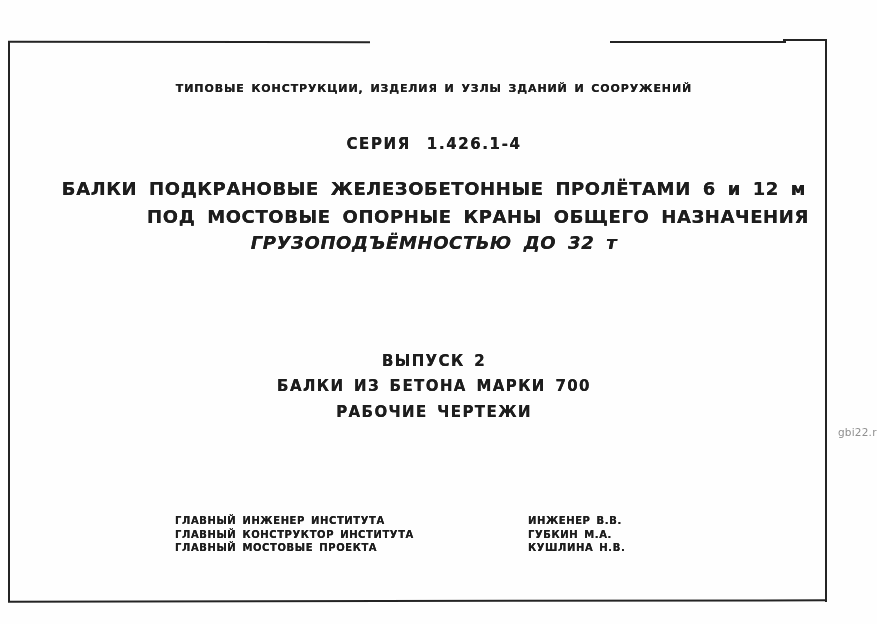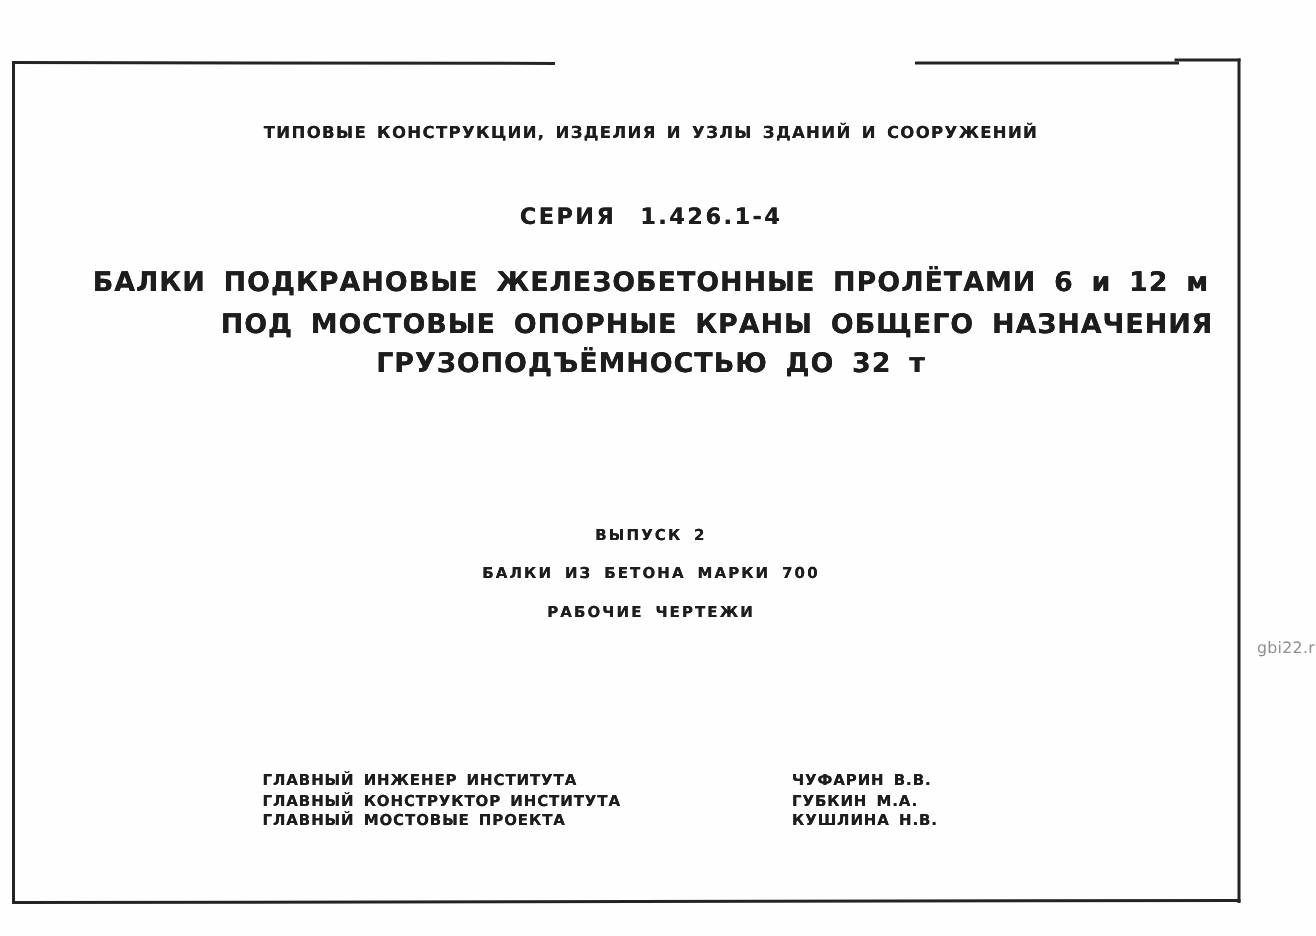--- a/index.html
+++ b/index.html
@@ -35,22 +35,22 @@
     font-weight: bold;
     text-shadow: 0 0 0.4px currentColor;
     margin-left: 16px;
   }
   .header-line { top: 82px;  font-size: 11px;   letter-spacing: 0.9px; word-spacing: 2px; }
   .series-line { top: 135px; font-size: 15px; letter-spacing: 1.6px; }
   .series-num  { margin-left: 16px; }
   .title       { font-size: 18px; letter-spacing: 0.6px; word-spacing: 5px; }
   .t1 { top: 178px; }
   .t2 { top: 206px; padding-left: 44px; }
-  .t3 { top: 232px; }
-  .mid         { font-size: 10px; letter-spacing: 1.4px; word-spacing: 3px; }
+  .t3 { top: 232px; font-style: italic; }
+  .mid         { font-size: 15px; letter-spacing: 1.4px; word-spacing: 3px; }
   .m1 { top: 352px; }
   .m2 { top: 377px; }
   .m3 { top: 403px; }
 
   
   .small-block {
     position: absolute;
     font-size: 10px;
     font-weight: bold;
     line-height: 13.6px;
@@ -100,20 +100,20 @@
   <div class="center mid m3">РАБОЧИЕ ЧЕРТЕЖИ</div>
 
 
   <div class="small-block roles">
     <div>ГЛАВНЫЙ ИНЖЕНЕР ИНСТИТУТА</div>
     <div>ГЛАВНЫЙ КОНСТРУКТОР ИНСТИТУТА</div>
     <div>ГЛАВНЫЙ МОСТОВЫЕ ПРОЕКТА</div>
   </div>
 
   <div class="small-block names">
-    <div>ЧУФАРИН В.В.</div>
+    <div>ИНЖЕНЕР В.В.</div>
     <div>ГУБКИН М.А.</div>
     <div>КУШЛИНА Н.В.</div>
   </div>
 
   <div class="watermark">gbi22.ru</div>
 
 </div>
 
 </body></html>

